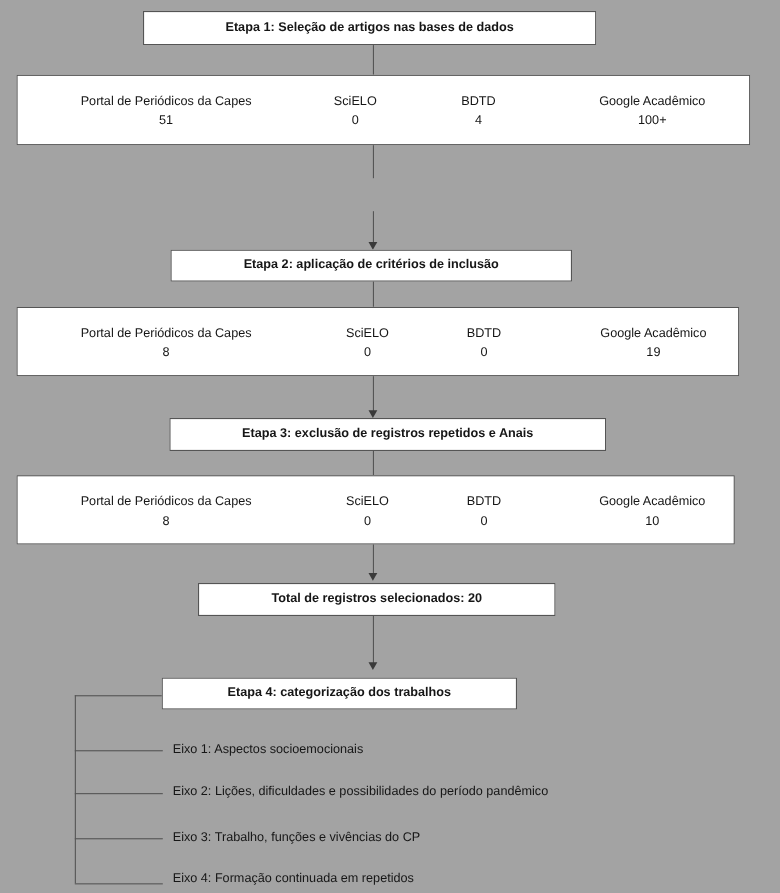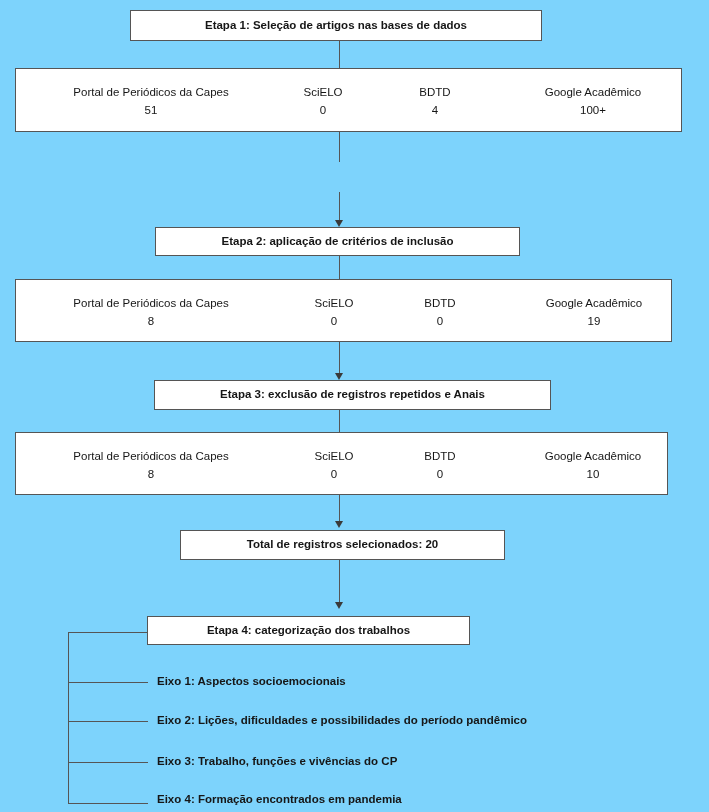--- a/index.html
+++ b/index.html
@@ -8,21 +8,21 @@
     background: #ffffff;
   }
   body {
     font-family: "Liberation Sans", sans-serif;
     color: #1a1a1a;
   }
   #canvas {
     position: relative;
     width: 709px;
     height: 812px;
-    background: #7dd3fc;
+    background: #a3a3a3;
     overflow: hidden;
   }
   .box {
     position: absolute;
     box-sizing: border-box;
     border: 1px solid #555555;
     background: #ffffff;
     display: flex;
     align-items: center;
     justify-content: center;
@@ -73,21 +73,20 @@
     border-top: 7px solid #3a3a3a;
     transform: translateX(-50%);
   }
   .axis-item {
     position: absolute;
     font-size: 11.5px;
     line-height: 1.2;
     color: #161616;
     white-space: nowrap;
     transform: translateY(-50%);
-    font-weight: bold;
   }
 </style>
 </head>
 <body>
 
 <div id="canvas">
 
   <div class="box" style="left:130px; top:10px; width:412px; height:31px;">
     <span class="box-label stage-label">Etapa 1: Seleção de artigos nas bases de dados</span>
   </div>
@@ -192,15 +191,15 @@
   <div class="hline" style="left:68px; top:682px; width:80px;"></div>
   <div class="axis-item" style="left:157px; top:682px;">Eixo 1: Aspectos socioemocionais</div>
 
   <div class="hline" style="left:68px; top:721px; width:80px;"></div>
   <div class="axis-item" style="left:157px; top:721px;">Eixo 2: Lições, dificuldades e possibilidades do período pandêmico</div>
 
   <div class="hline" style="left:68px; top:762px; width:80px;"></div>
   <div class="axis-item" style="left:157px; top:762px;">Eixo 3: Trabalho, funções e vivências do CP</div>
 
   <div class="hline" style="left:68px; top:803px; width:80px;"></div>
-  <div class="axis-item" style="left:157px; top:800px;">Eixo 4: Formação encontrados em pandemia</div>
+  <div class="axis-item" style="left:157px; top:800px;">Eixo 4: Formação continuada em repetidos</div>
 
 </div>
 
 </body></html>

